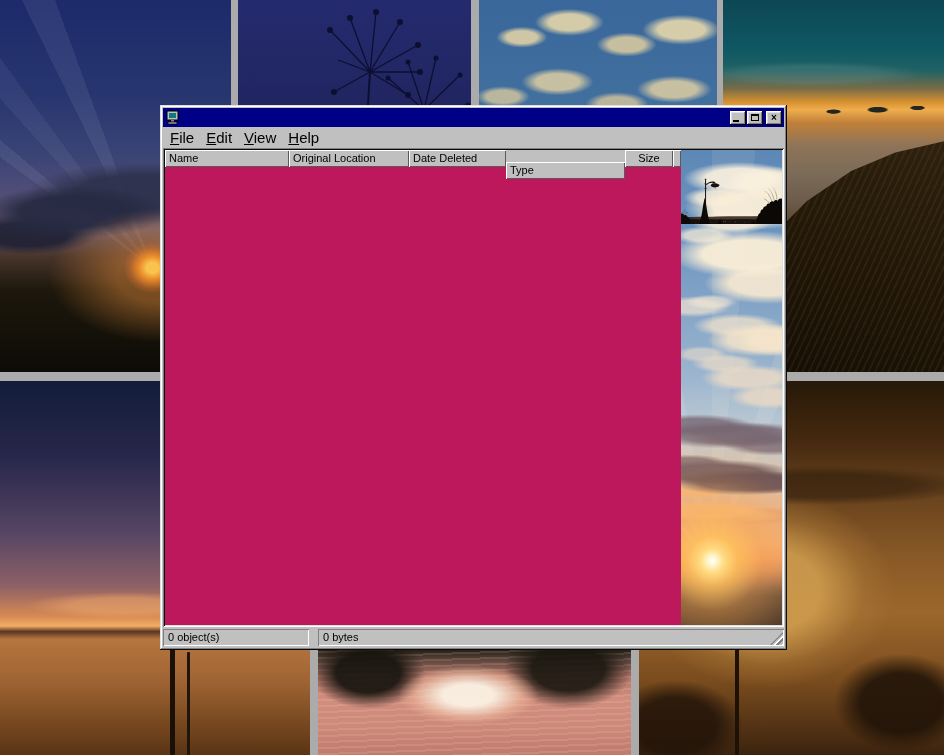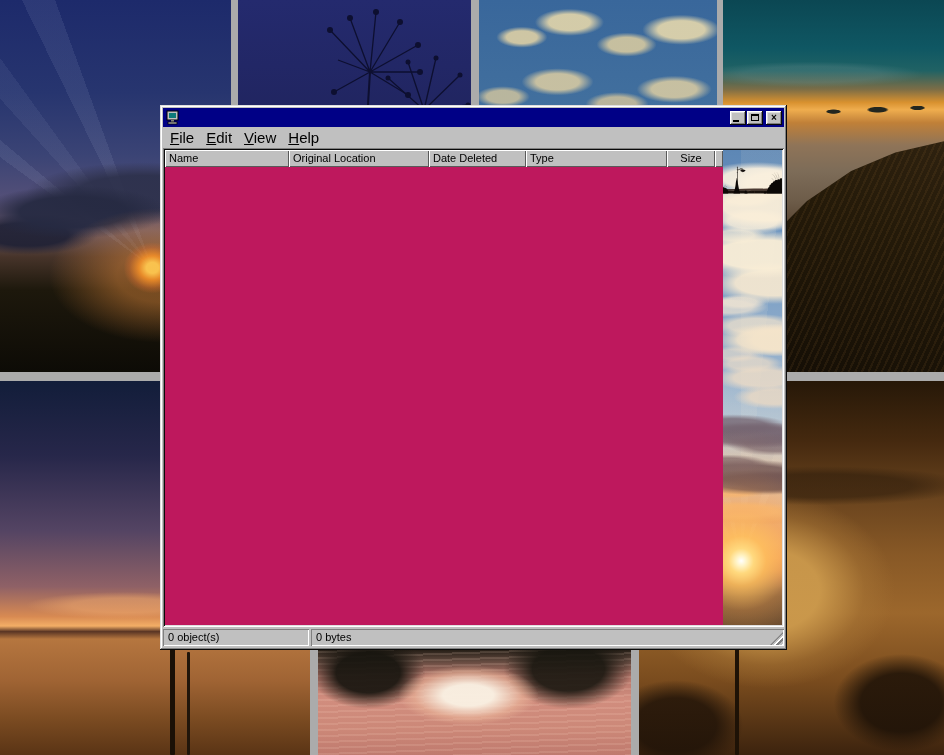--- a/index.html
+++ b/index.html
@@ -99,21 +99,21 @@
   .menuitem{font-size:15px;color:#000;padding:2px 6px;}
   .menuitem u{text-decoration:underline;}
   .listview{height:479px;background:#be185d;
     box-shadow:inset 1px 1px #808080, inset -1px -1px #ffffff, inset 2px 2px #0a0a0a, inset -2px -2px #dfdfdf;
     padding:2px;display:flex;flex-direction:row;}
   .hrow{height:17px;display:flex;flex:0 0 auto;background:var(--chrome_gray);}
   .hcell{height:17px;background:var(--chrome_gray);font-size:11px;color:var(--header_text);
     padding:2px 4px 0 4px;white-space:nowrap;overflow:hidden;
     box-shadow:inset 1px 1px #ffffff, inset -1px -1px #5a5a5a;}
   .hcell.right{text-align:center;}
-  .c0{width:124px;}.c1{width:140px;}.c2{width:97px;}.c3{width:141px;}.c4{width:48px;}.c5{flex:1;}
+  .c0{width:124px;}.c1{width:120px;}.c2{width:97px;}.c3{width:119px;margin-top:12px;}.c4{width:48px;}.c5{flex:1;}
 
   
   .photo{position:relative;flex:1;overflow:hidden;
     background:linear-gradient(180deg,#5d87b5 0%,#6f97c2 20%,#8facca 40%,#aec2d4 58%,#c9bfb6 68%,#d9ae8e 74%,#e5a06b 79%,#eca05f 83%,#e98a49 86%,#c06a3a 88.5%,#7a4430 90.5%,#33201a 92.5%,#1a100c 94%,#0e0906 100%);}
   .photo .rays{position:absolute;inset:0;
     background:
       radial-gradient(300px 210px at 31% 80%, rgba(255,232,200,.28) 0 30%, transparent 72%),
       conic-gradient(from 285deg at 31% 86.5%, transparent 0 5deg, rgba(255,242,222,.12) 5deg 9deg, transparent 9deg 16deg, rgba(255,242,222,.09) 16deg 21deg, transparent 21deg 29deg, rgba(255,245,225,.13) 29deg 35deg, transparent 35deg 44deg, rgba(255,242,222,.09) 44deg 50deg, transparent 50deg 59deg, rgba(255,242,222,.11) 59deg 65deg, transparent 65deg 75deg, rgba(255,242,222,.09) 75deg 81deg, transparent 81deg 92deg, rgba(255,242,222,.11) 92deg 98deg, transparent 98deg 360deg);}
   .photo .clouds{position:absolute;inset:0;background:
     radial-gradient(75px 22px at 58% 6%, rgba(250,240,222,.92) 0 45%, transparent 75%),
@@ -147,21 +147,21 @@
     radial-gradient(80px 12px at 70% 77%, rgba(228,160,112,.7) 0 45%, transparent 75%);}
   .photo .sun{position:absolute;inset:0;
     background:radial-gradient(circle at 31% 86.5%, #ffffff 0, #fff3c4 1.3%, #ffd97e 3%, rgba(255,190,90,.85) 6%, rgba(250,160,70,.45) 12%, rgba(240,150,80,.18) 22%, transparent 32%);}
   .photo svg{position:absolute;inset:0;}
 
   
   .statusbar{height:17px;margin-top:2px;display:flex;position:relative;}
   .spanel{height:17px;font-size:11px;color:#000;padding:2px 0 5px 5px;white-space:nowrap;
     box-shadow:inset 1px 1px #808080, inset -1px -1px #ffffff;}
   .sp1{width:146px;}
-  .sp2{flex:1;margin-left:2px;}
+  .sp2{flex:1;margin-left:9px;}
   .grip{position:absolute;right:1px;bottom:1px;width:13px;height:13px;
     clip-path:polygon(100% 0,100% 100%,0 100%);
     background:repeating-linear-gradient(135deg, transparent 0 2px, #ffffff 2px 3px, #808080 3px 5px);}
 </style>
 </head>
 <body>
 
 <div class="stage">
 
   <div class="desktop">

